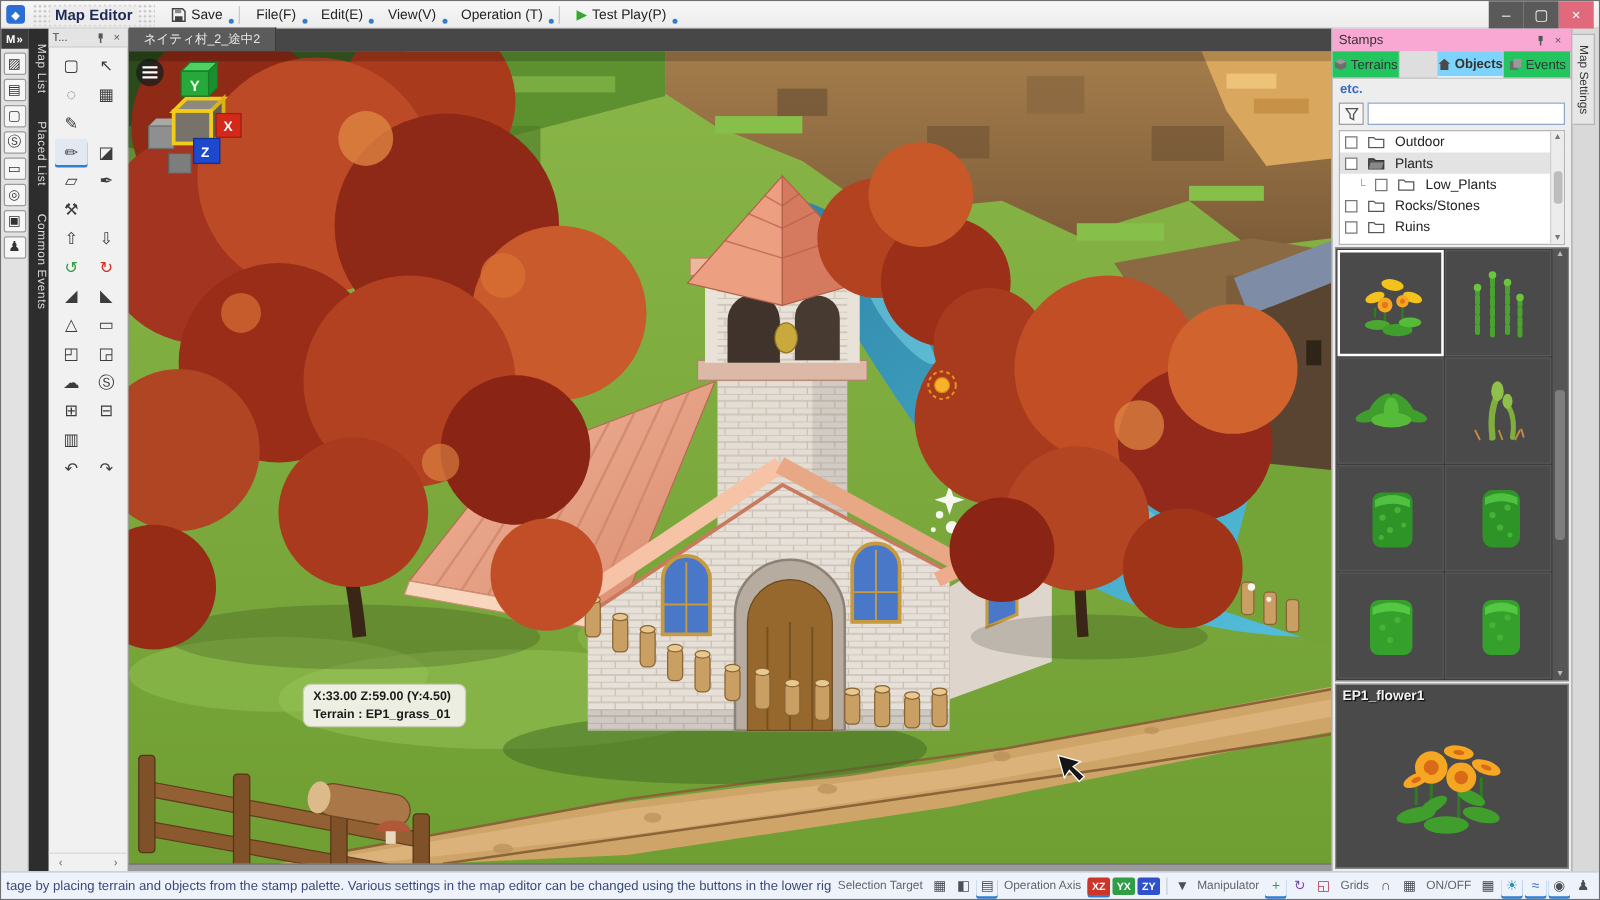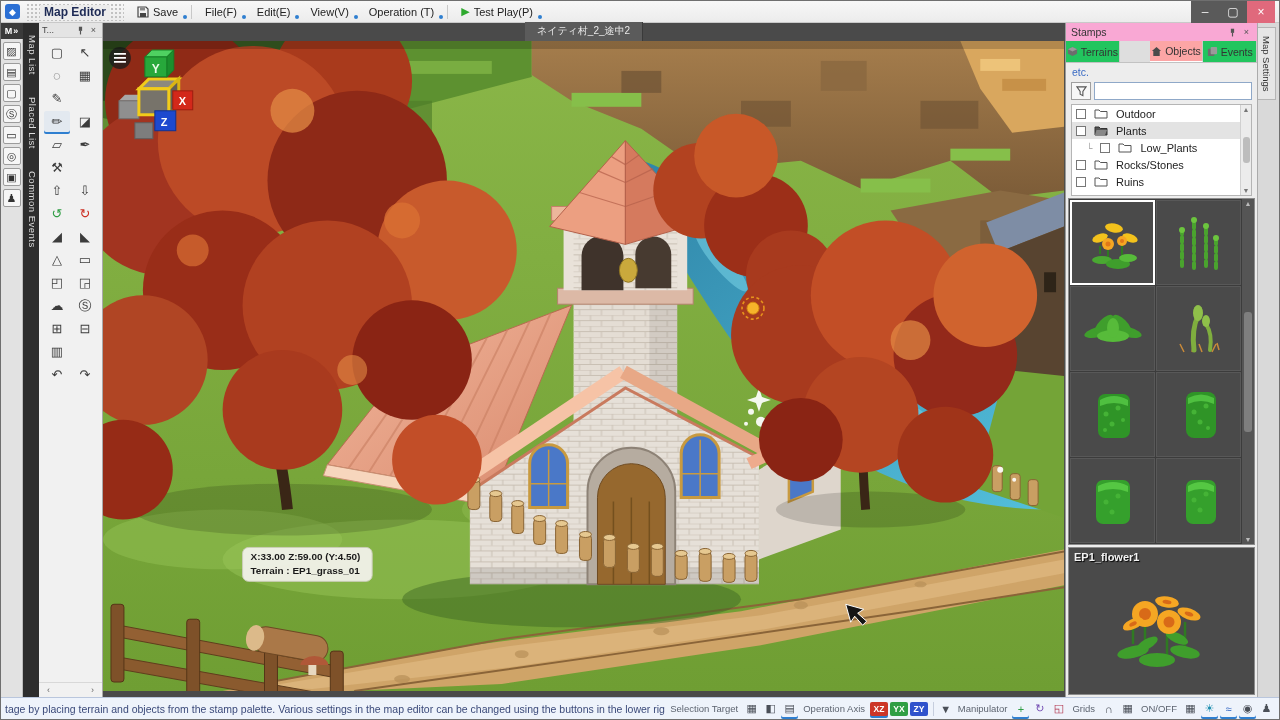--- a/index.html
+++ b/index.html
@@ -37,35 +37,35 @@
   .pal-head { height:15px; display:flex; align-items:center; font-size:9px; color:#444; padding:0 3px; gap:2px; background:#e4e4e4; border-bottom:1px solid #cfcfcf; }
   .pal-head .sp { flex:1; }
   .pinbtn,.xbtn { width:11px; height:11px; display:flex; align-items:center; justify-content:center; font-size:9px; color:#555; }
   .tools { display:grid; grid-template-columns:26px 26px; gap:2px; padding:4px 0 0 5px; }
   .tool { width:26px; height:21px; display:flex; align-items:center; justify-content:center; font-size:13px; color:#3c3c3c; border-radius:2px; }
   .tool.active { background:#e3e9f0; box-shadow:0 2px 0 #2f7fd0; }
   .tool.green { color:#2f9e44; } .tool.red { color:#cc2f23; }
   .pal-foot { margin-top:auto; height:15px; display:flex; justify-content:space-between; padding:0 8px; color:#666; font-size:9px; align-items:center; border-top:1px solid #d8d8d8; }
 
   
-  .viewport { flex:1 1 auto; display:flex; flex-direction:column; min-width:0; background:#4a4a4a;align-items:center; }
+  .viewport { flex:1 1 auto; display:flex; flex-direction:column; min-width:0; background:#4a4a4a; }
   .vp-tabbar { height:18px; background:#474747; display:flex; align-items:flex-end; }
   .vp-tab { background:#5b5b5b; color:#e9e9e9; font-size:10px; padding:2px 12px 3px; border-right:1px solid #3a3a3a; }
   .scene { flex:1 1 auto; min-height:0; }
   .scene svg { display:block; width:100%; height:100%; }
   .vp-bottom { height:6px; background:#9a9a9a; border-top:1px solid #7c7c7c; }
 
   
   .stamps { width:192px; background:#ededed; border-left:1px solid #9a9a9a; display:flex; flex-direction:column; font-size:11px; }
   .st-head { height:18px; background:#f9a8d4; display:flex; align-items:center; padding:0 5px; color:#333; font-size:10.5px; gap:3px; }
   .st-head .sp { flex:1; }
   .st-tabs { height:22px; display:flex; background:#dedede; border-bottom:1px solid #c2c2c2; }
   .st-tab { flex:1; display:flex; align-items:center; justify-content:center; gap:3px; font-size:10.5px; color:#333; background:#22c55e; border-right:1px solid #c9c9c9; }
-  .st-tab.active { background:#fca5a5; font-weight:normal; border-bottom:1px solid #fff;margin-left:30px; }
-  .etc-row { height:16px; display:flex; align-items:flex-end; padding:1px 6px; }
+  .st-tab.active { background:#7dd3fc; font-weight:bold; border-bottom:1px solid #fff;margin-left:30px; }
+  .etc-row { height:16px; display:flex; align-items:center; padding:1px 6px;font-weight:bold; }
   .etc-link { color:#3a6bc4; font-size:10.5px; }
   .filter-row { height:24px; display:flex; align-items:center; gap:3px; padding:0 5px; }
   .funnel { width:20px; height:18px; border:1px solid #9f9f9f; background:#f7f7f7; display:flex; align-items:center; justify-content:center; }
   .filter-input { flex:1; height:18px; border:1px solid #8fa8c8; background:#fff; font-size:10px; padding:0 3px; }
   .tree { height:92px; background:#fff; border:1px solid #b5b5b5; margin:1px 5px 2px; position:relative; overflow:hidden; }
   .tree-row { height:17px; display:flex; align-items:center; gap:8px; padding-left:4px; color:#222; }
   .tree-row.sel { background:#e3e3e3; }
   .tree-row .conn { color:#999; font-size:9px; margin-left:10px; }
   .cb { width:10px; height:10px; border:1px solid #777; background:#fff; flex:0 0 auto; }
   .tree-scroll { position:absolute; right:0; top:0; width:11px; height:100%; background:#ececec; border-left:1px solid #d0d0d0; display:flex; flex-direction:column; align-items:center; justify-content:space-between; font-size:7px; color:#777; padding:1px 0; }

